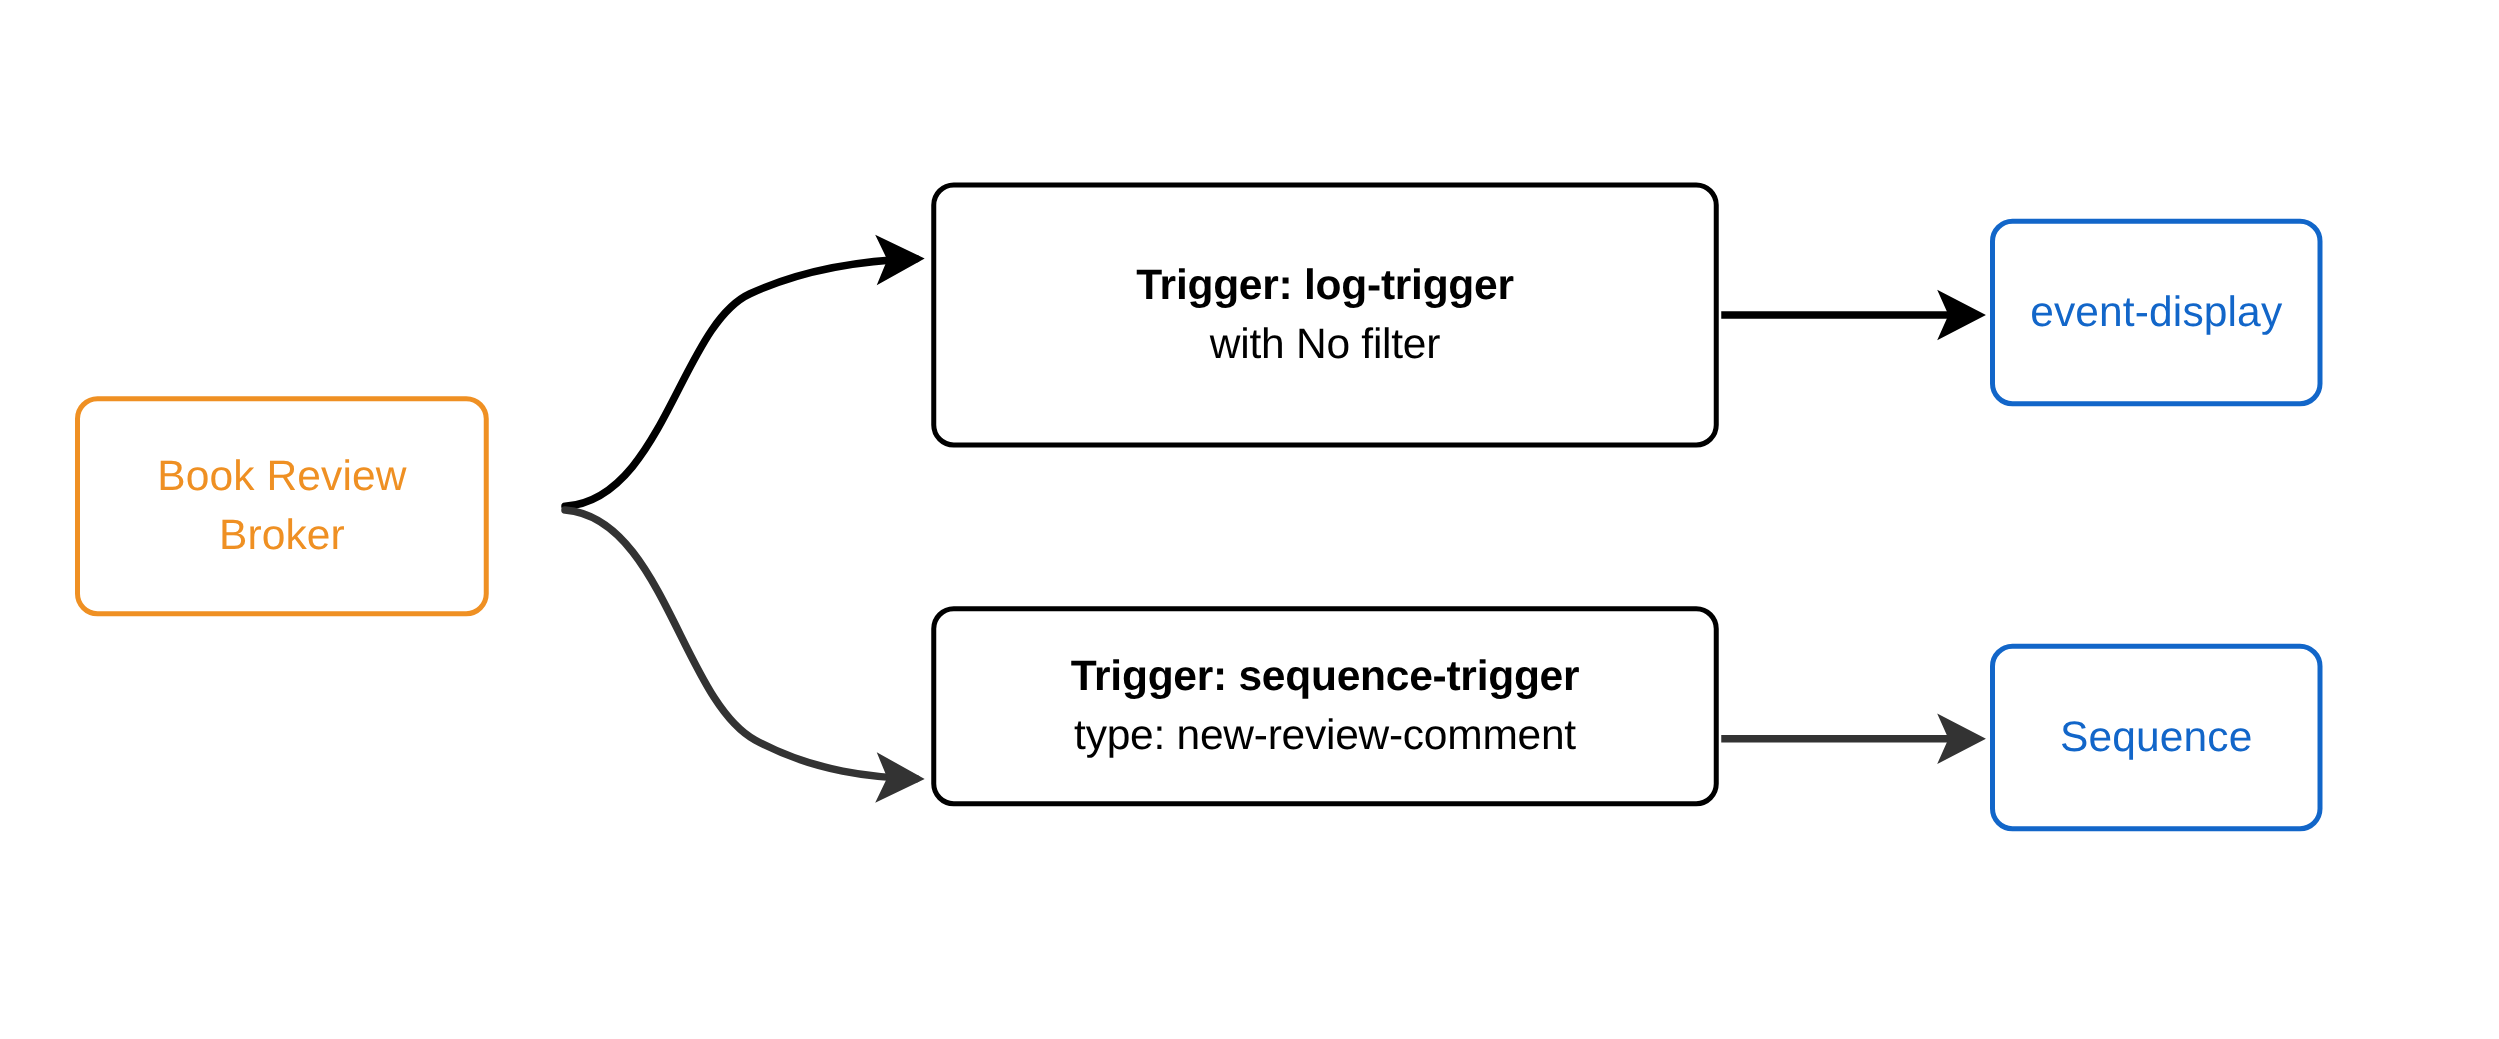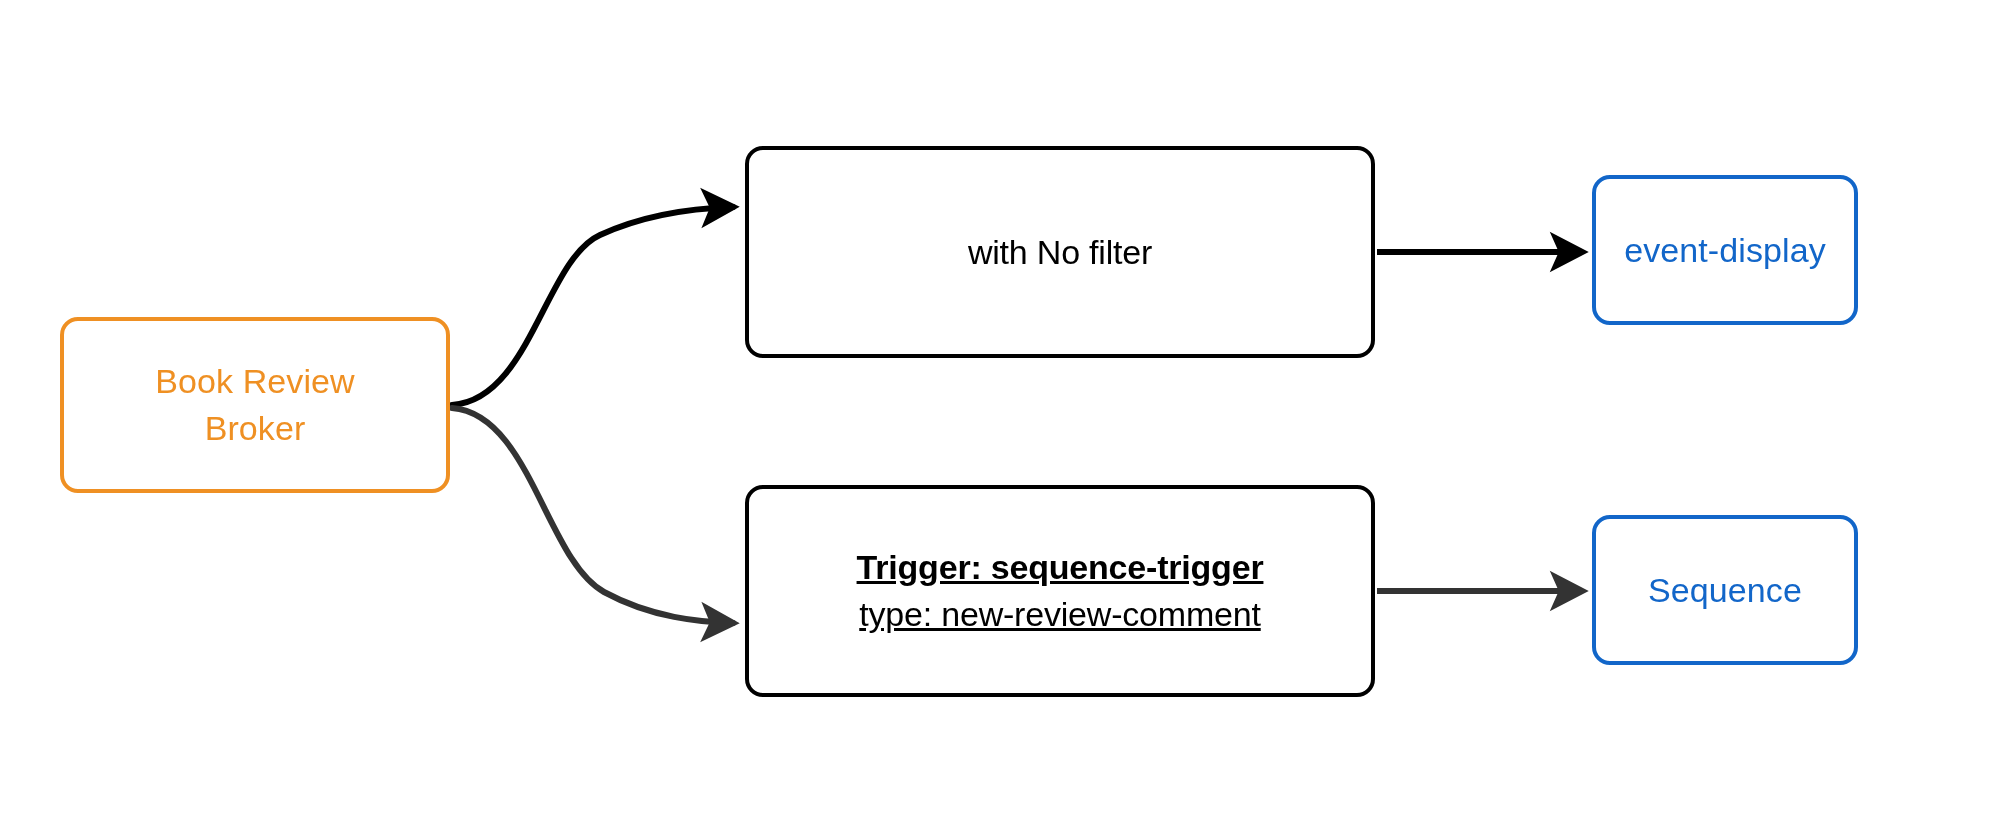--- a/index.html
+++ b/index.html
@@ -32,21 +32,21 @@
     flex-direction: column;
     align-items: center;
     justify-content: center;
     text-align: center;
     z-index: 2;
   }
   
   .node-broker {
     left: 60px;
     top: 317px;
-    width: 390px;
+    width: 331px;
     height: 176px;
     border: 4px solid #EF9023;
     border-radius: 18px;
     color: #EF9023;
   }
   .node-broker .line {
     font-size: 34px;
     line-height: 47px;
     font-weight: 400;
     letter-spacing: 0.1px;
@@ -58,22 +58,21 @@
     border: 4px solid #000000;
     border-radius: 18px;
     color: #000000;
   }
   .node-trigger-top {
     top: 146px;
     height: 212px;
   }
   .node-trigger-bottom {
     top: 485px;
-    height: 212px;
-    text-decoration: underline;
+    height: 160px;
   }
   .node-trigger .title {
     font-size: 34px;
     line-height: 47px;
     font-weight: 700;
     letter-spacing: -0.2px;
   }
   .node-trigger .subtitle {
     font-size: 34px;
     line-height: 47px;
@@ -121,20 +120,21 @@
 
     <path d="M 1377 591 L 1582 591" fill="none" stroke="#333333" stroke-width="6" stroke-linecap="butt" marker-end="url(#arrowGray)"></path>
   </svg>
 
   <div class="node node-broker">
     <div class="line">Book Review</div>
     <div class="line">Broker</div>
   </div>
 
   <div class="node node-trigger node-trigger-top">
+    <div class="title">Trigger: log-trigger</div>
     <div class="subtitle">with No filter</div>
   </div>
 
   <div class="node node-trigger node-trigger-bottom">
     <div class="title">Trigger: sequence-trigger</div>
     <div class="subtitle">type: new-review-comment</div>
   </div>
 
   <div class="node node-sink node-sink-top">
     <div class="label">event-display</div>

